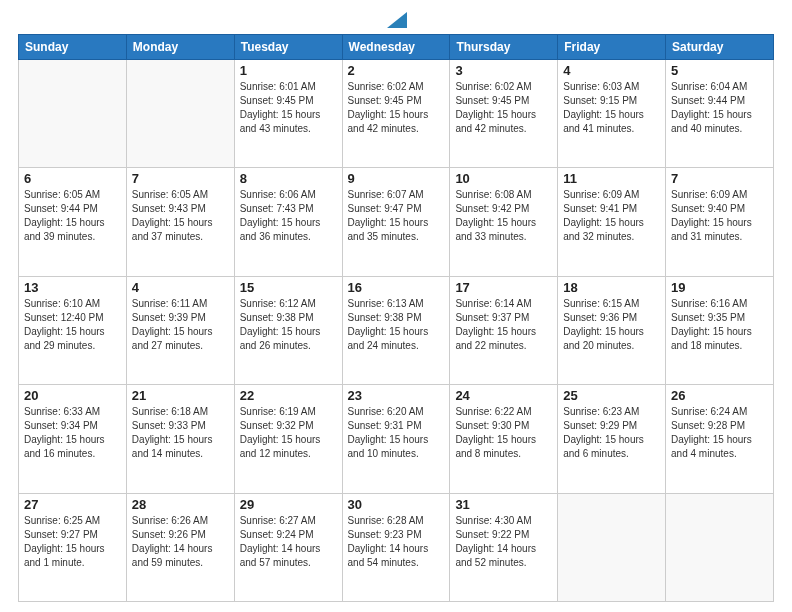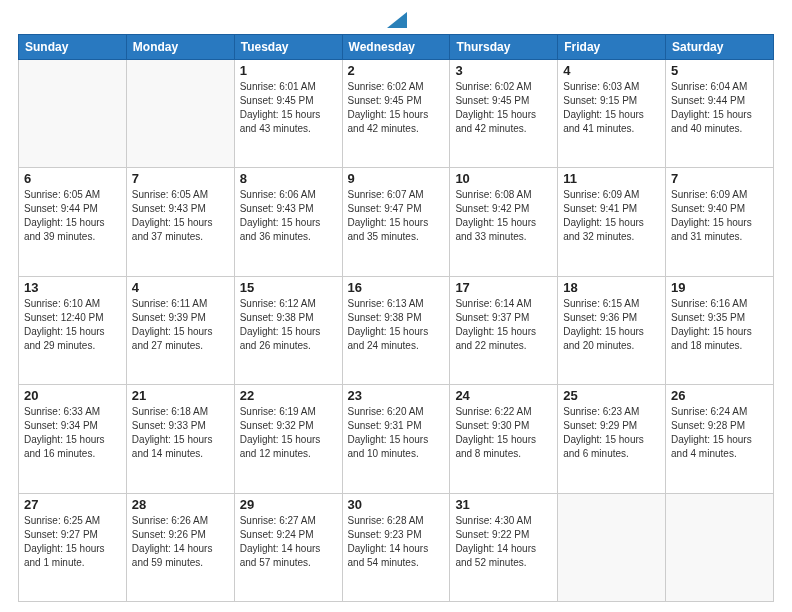--- a/index.html
+++ b/index.html
@@ -161,21 +161,21 @@
           </td>
           <td>
             <span class="day-num">7</span>
             <div class="cell-info">Sunrise: 6:05 AM
 Sunset: 9:43 PM
 Daylight: 15 hours and 37 minutes.</div>
           </td>
           <td>
             <span class="day-num">8</span>
             <div class="cell-info">Sunrise: 6:06 AM
-Sunset: 9:43 PM
+Sunset: 7:43 PM
 Daylight: 15 hours and 36 minutes.</div>
           </td>
           <td>
             <span class="day-num">9</span>
             <div class="cell-info">Sunrise: 6:07 AM
 Sunset: 9:47 PM
 Daylight: 15 hours and 35 minutes.</div>
           </td>
           <td>
             <span class="day-num">10</span>

